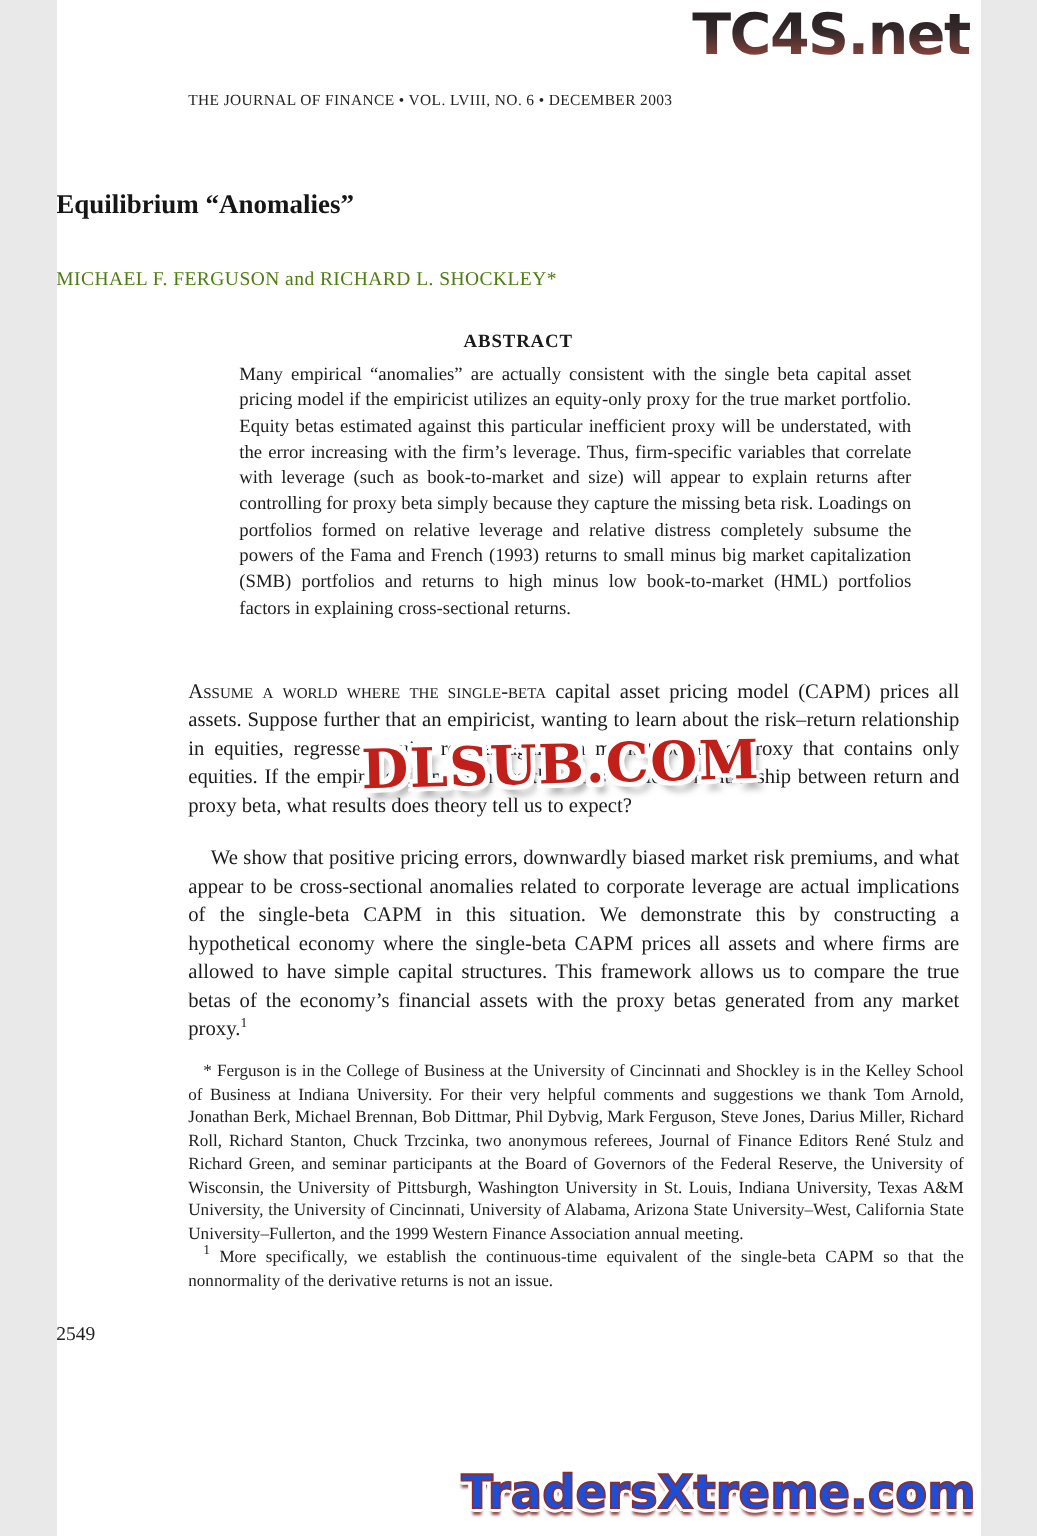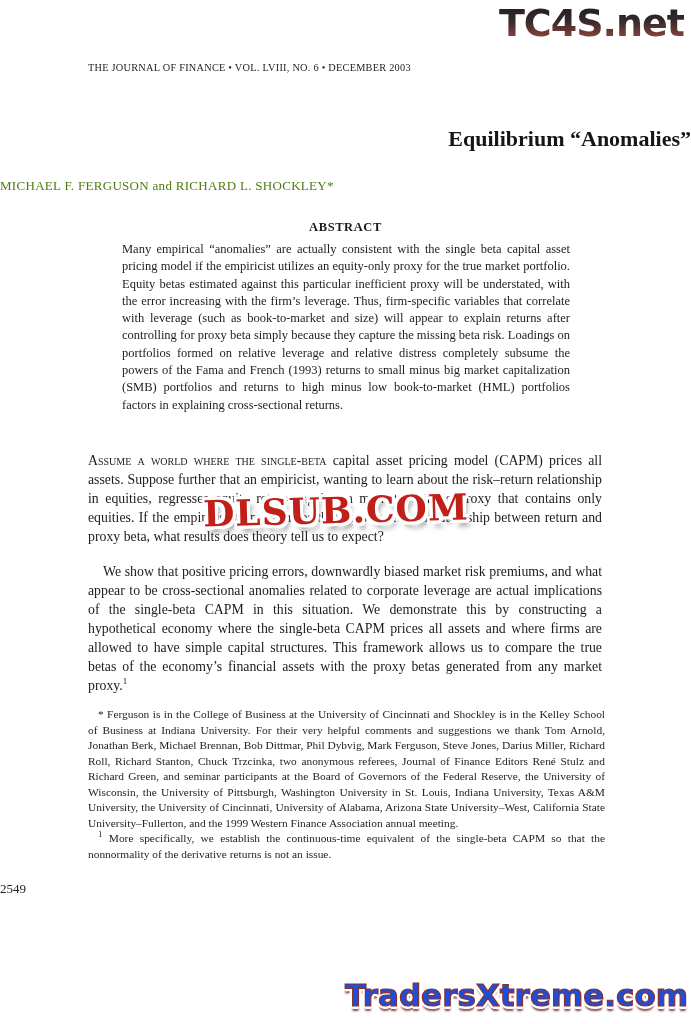--- a/index.html
+++ b/index.html
@@ -1,21 +1,21 @@
 <!DOCTYPE html>
 <html><head>
 <meta charset="utf-8">
 <style>
   * { margin: 0; padding: 0; box-sizing: border-box; }
   html, body { background: #e9e9e9; }
   body { font-family: "Liberation Serif", serif; }
 
   .page {
     position: relative;
-    width: 691px;
+    width: 616px;
     height: 1024px;
     margin: 0 auto;
     background: #ffffff;
     color: #1b1b1b;
     overflow: hidden;
   }
 
   
   .wm-tc4s {
     position: absolute;
@@ -72,22 +72,22 @@
     font-size: 10.3px;
     letter-spacing: 0.25px;
     color: #242424;
     white-space: nowrap;
   }
 
   .paper-title {
     position: absolute;
     top: 126px;
     left: 0; right: 0;
-    text-align: right;
-    font-size: 22px;
+    text-align: left;
+    font-size: 18px;
     font-weight: bold;
     color: #161616;
   }
 
   .authors-line {
     position: absolute;
     top: 178px;
     left: 0; right: 0;
     text-align: left;
     font-size: 13px;

